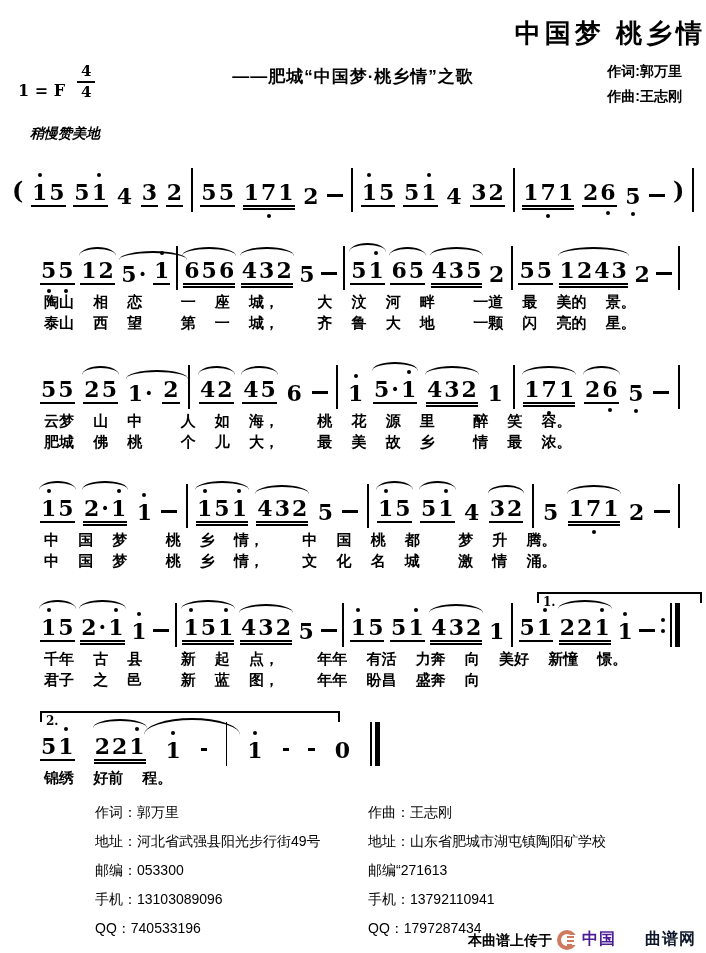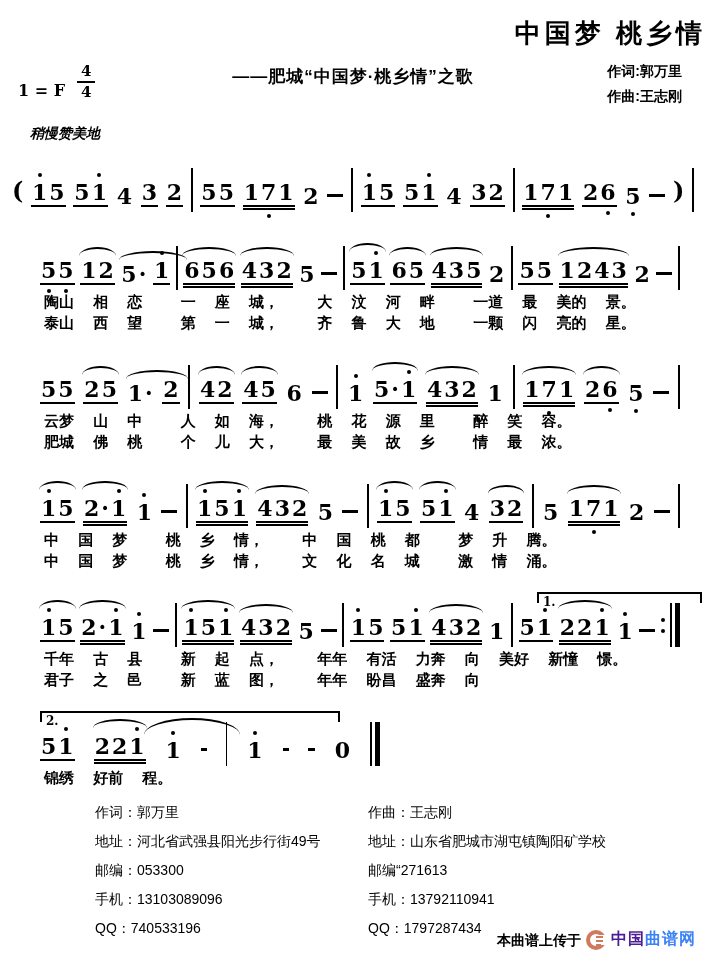--- a/index.html
+++ b/index.html
@@ -530,17 +530,17 @@
       </div>
     <div class="upload-line">
       <span>本曲谱上传于</span>
       <svg id="site-logo" width="20" height="20" viewBox="0 0 20 20">
         <circle cx="10" cy="10" r="8" fill="none" stroke-width="4" stroke="#cd7a5e"></circle>
         <rect x="10" y="5" width="10" height="10" fill="#ffffff"></rect>
         <rect x="10" y="6" width="7" height="2" class="lg" fill="#cd7a5e"></rect>
         <rect x="10" y="10" width="7" height="2" class="lg" fill="#cd7a5e"></rect>
         <rect x="10" y="14" width="5" height="2" class="lg" fill="#cd7a5e"></rect>
       </svg>
-      <span class="site-name"><b id="site-dark" style="color: #4c1d95;">中国</b><b id="site-light" style="color: #3b82f6;">曲谱网</b></span>
+      <span class="site-name"><b id="site-dark" style="color: #4c1d95;">中国</b><b id="site-light" style="color: #0f172a; margin-left: 29px;">曲谱网</b></span>
     </div>
   </div>
 
 </div>
 
 </body></html>

